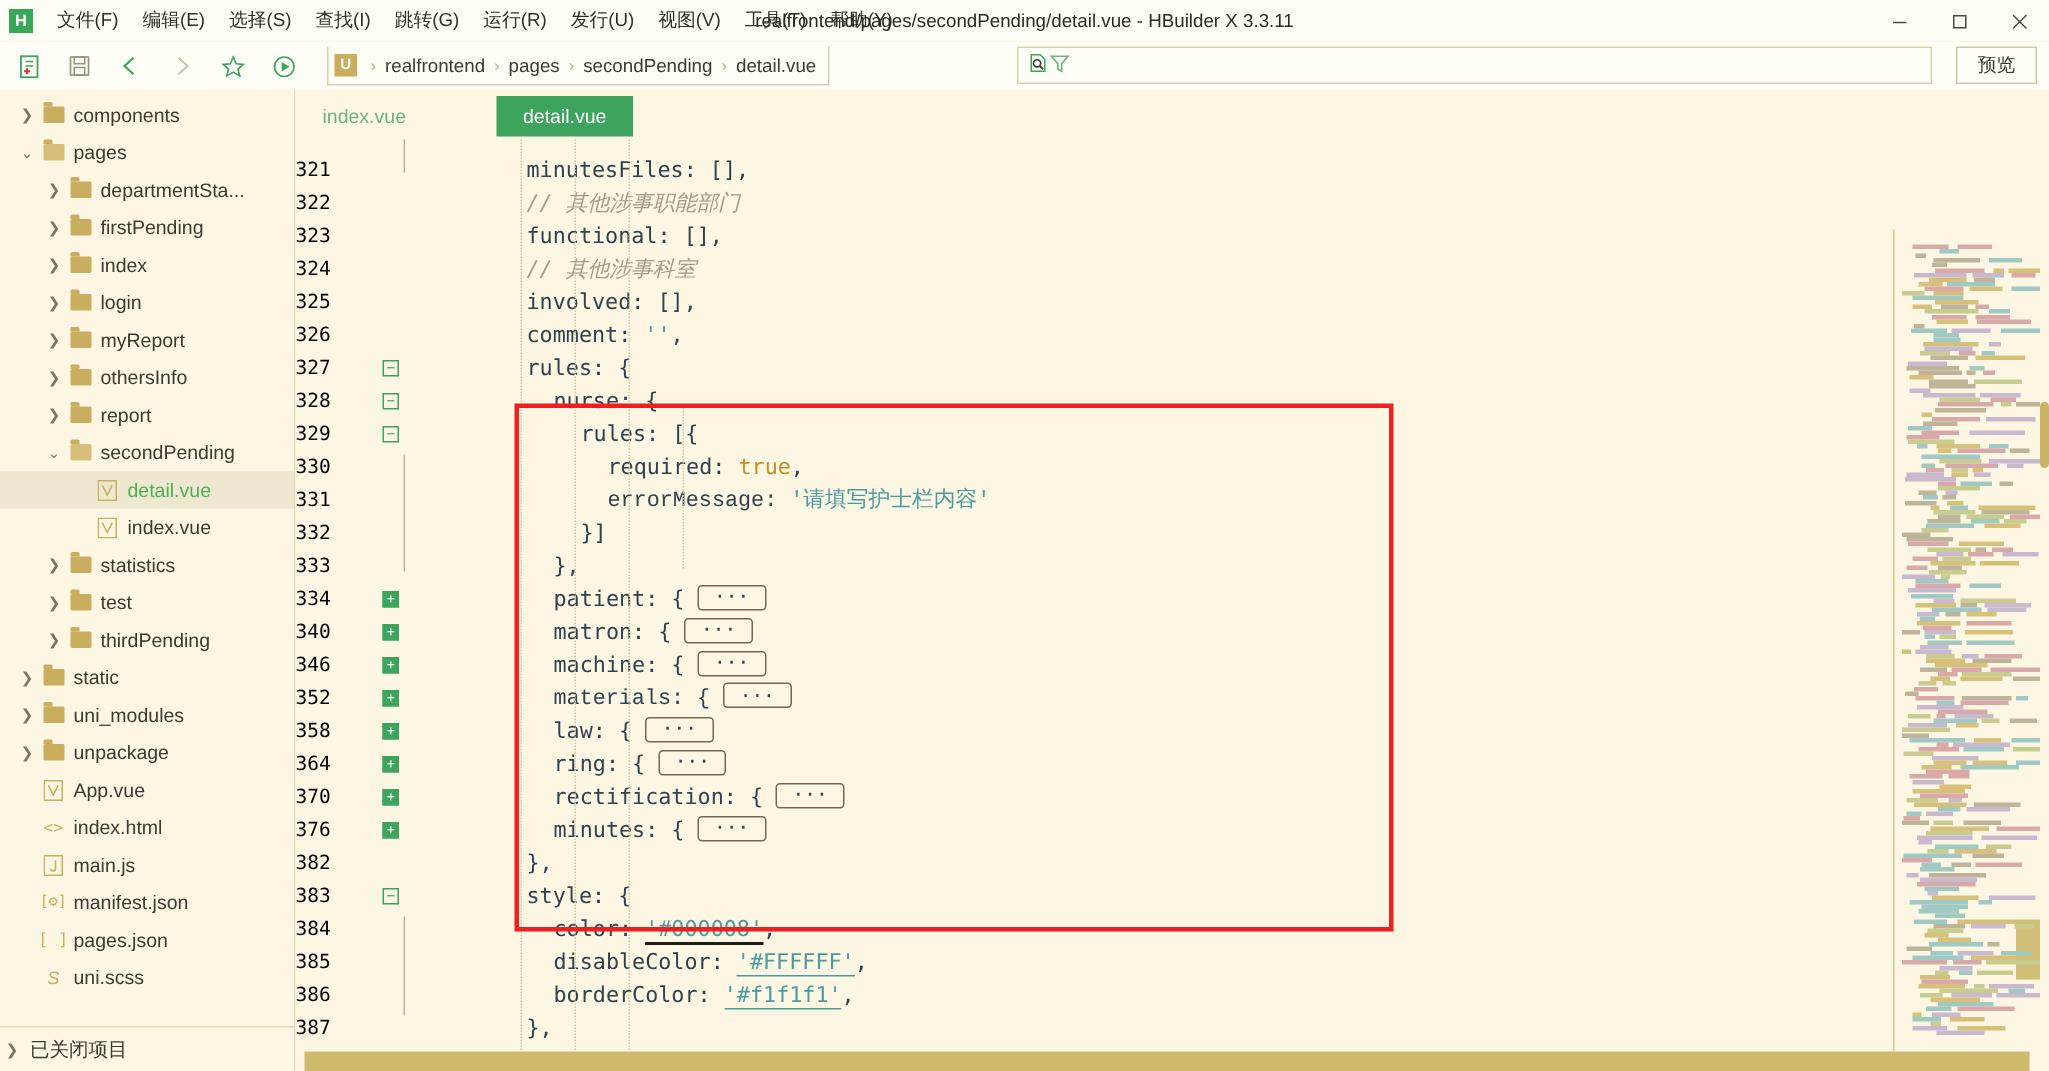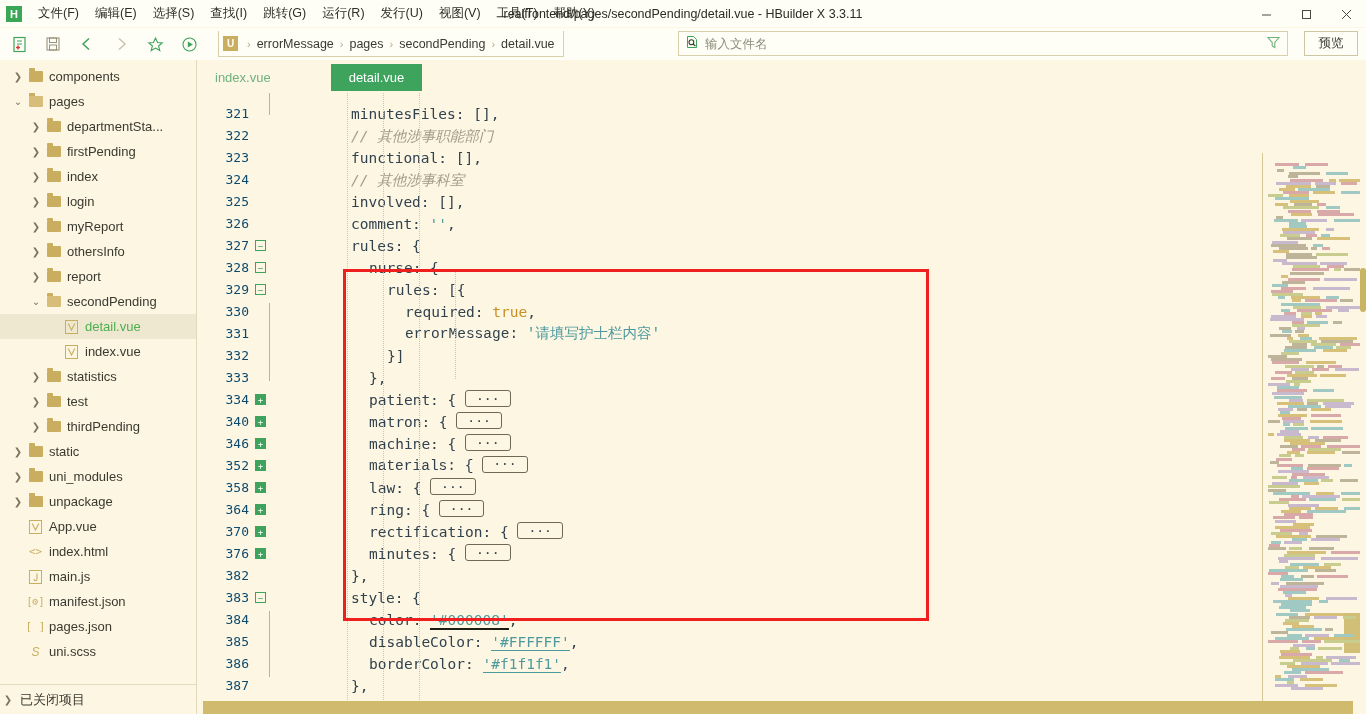--- a/index.html
+++ b/index.html
@@ -156,22 +156,22 @@
 
   .code-area {
     position: absolute; left: 0; top: 33px; width: 1169px; height: 621px;
     font-family: "DejaVu Sans Mono", "Liberation Mono", monospace;
     font-size: 14.5px;
   }
   .gutter {
     position: absolute; left: 0; top: 0; width: 100px; height: 100%;
   }
   .gln {
-    position: absolute; left: 0; width: 52px; text-align: right;
-    color: #0c4a6e; font-size: 13px; height: 22px; line-height: 22px;
+    position: absolute; left: 0; width: 52px; text-align: left;
+    color: #000000; font-size: 13px; height: 22px; line-height: 22px;
     font-family: "DejaVu Sans Mono", monospace;
   }
   .fold {
     position: absolute; left: 58px; width: 11px; height: 11px;
     font-size: 9px; line-height: 10px; text-align: center;
     font-family: "DejaVu Sans Mono", monospace;
   }
   .fold.open {
     border: 1px solid #3DA35D; color: #3DA35D; background: #FDF6E3;
   }
@@ -321,39 +321,38 @@
     <div class="tb-icon">
       <svg width="17" height="17" viewBox="0 0 17 17">
           <circle cx="8.5" cy="8.5" r="6.5" fill="none" stroke="#3DA35D" stroke-width="1.1"></circle>
           <polygon points="6.8,5.4 12,8.5 6.8,11.6" fill="#3DA35D"></polygon>
         </svg>
     </div>
 
     <div class="breadcrumb" id="breadcrumb">
         <div class="bc-badge">U</div>
         <span class="bc-sep">›</span>
-        <span class="bc-seg">errorMessage</span>
+        <span class="bc-seg">realfrontend</span>
         <span class="bc-sep">›</span>
         <span class="bc-seg">pages</span>
         <span class="bc-sep">›</span>
         <span class="bc-seg">secondPending</span>
         <span class="bc-sep">›</span>
         <span class="bc-seg">detail.vue</span>
       </div>
   </div>
 
   <div class="filename-box">
     <span>
       <svg width="14" height="14" viewBox="0 0 14 14">
         <path d="M2.5 1.5 h6 l3 3 v8 h-9 z" fill="none" stroke="#3DA35D" stroke-width="1"></path>
         <circle cx="6.4" cy="7.2" r="2.4" fill="none" stroke="#3a3a30" stroke-width="1.1"></circle>
         <line x1="8.2" y1="9" x2="10.4" y2="11.2" stroke="#3a3a30" stroke-width="1.2"></line>
       </svg>
     </span>
-    <input class="fn-input" value="" placeholder="输入文件名" style="">
     <span>
       <svg width="15" height="15" viewBox="0 0 15 15">
           <polygon points="2,2.5 13,2.5 8.8,7.4 8.8,12.5 6.2,11 6.2,7.4" fill="none" stroke="#6FB37E" stroke-width="1.1"></polygon>
         </svg>
     </span>
   </div>
   <div class="preview-btn">预览</div>
 
   <div class="sidebar">
     <div class="tree" id="filetree">

